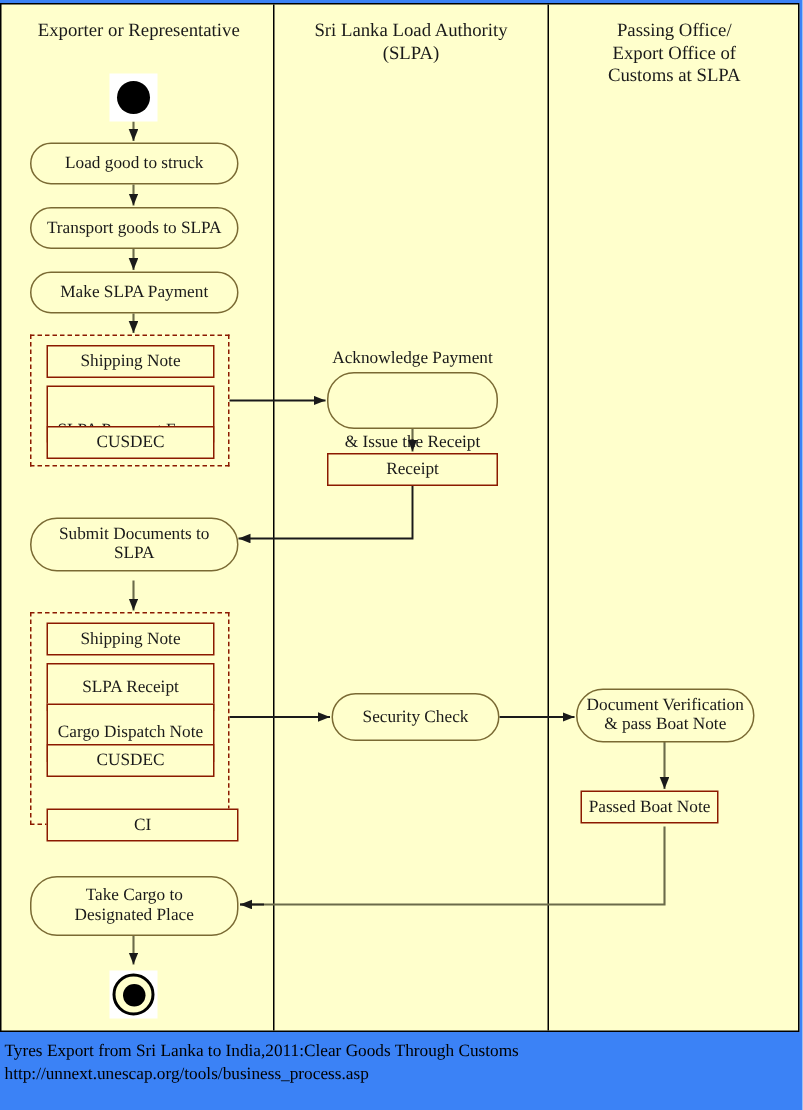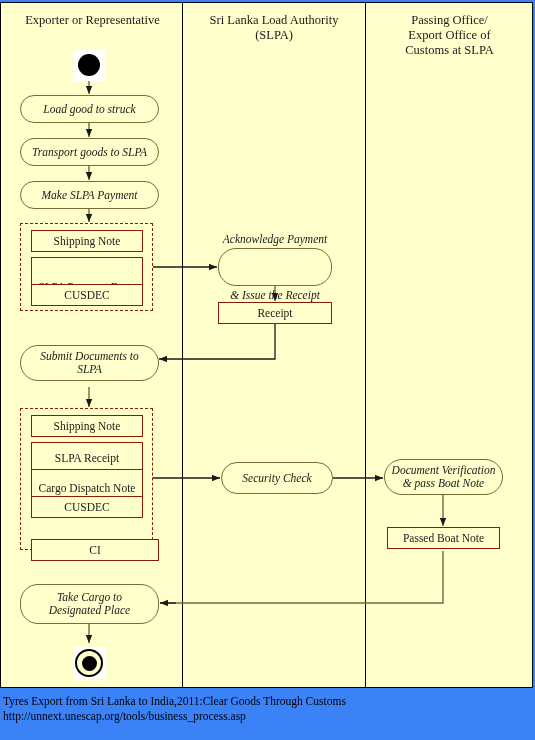--- a/index.html
+++ b/index.html
@@ -56,21 +56,20 @@
     justify-content: center;
     text-align: center;
     font-size: 11.5px;
     line-height: 13px;
     color: #1a1a1a;
   }
   .activity {
     background: #ffffcc;
     border: 1px solid #7a6a33;
     border-radius: 18px;
-    font-style: italic;
   }
   .artifact {
     background: #ffffcc;
     border: 1px solid #8b1a00;
     border-radius: 0;
   }
   .doc-group {
     position: absolute;
     box-sizing: border-box;
     border: 1px dashed #8b1a00;
@@ -274,21 +273,21 @@
 
     <div class="node activity" style="left:220px; top:459px; width:112px; height:32px;text-align:right;">
       <span>Security Check</span>
     </div>
 
     <div class="node activity" style="left:383px; top:456px; width:119px; height:36px; flex-direction:column;">
       <span>Document Verification</span>
       <span>&amp; pass Boat Note</span>
     </div>
 
-    <div class="node artifact" style="left:386px; top:524px; width:113px; height:22px;">
+    <div class="node artifact" style="left:386px; top:524px; width:92px; height:22px;">
       <span>Passed Boat Note</span>
     </div>
 
   </div>
 
   <div id="caption">
     <div>Tyres Export from Sri Lanka to India,2011:Clear Goods Through Customs</div>
     <div>http://unnext.unescap.org/tools/business_process.asp</div>
   </div>
 

